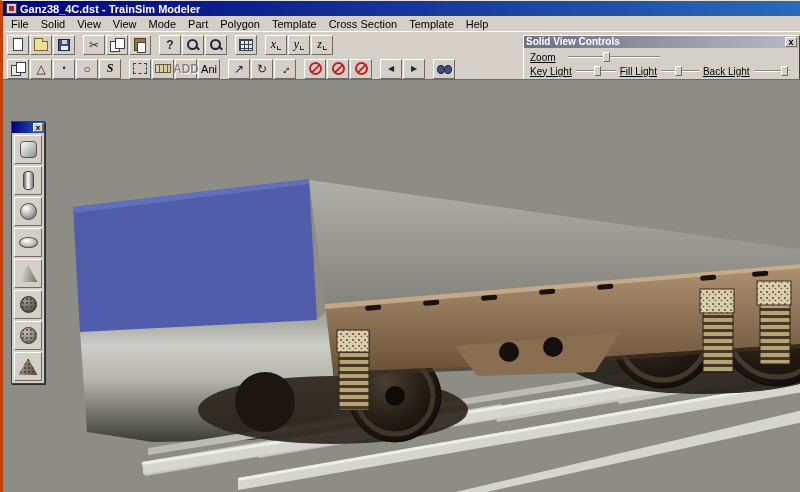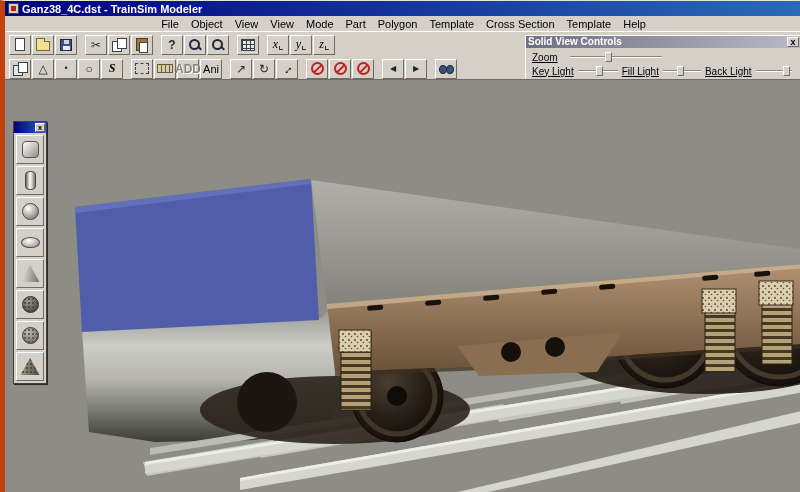--- a/index.html
+++ b/index.html
@@ -1,30 +1,30 @@
 <!DOCTYPE html>
 <html><head>
 <meta charset="utf-8">
 <style>
   * { margin:0; padding:0; box-sizing:border-box; }
   html,body { background:#ffffff; }
   body { font-family:"Liberation Sans", sans-serif; font-size:11px; color:#000; }
 
   .app { position:relative; width:800px; height:492px; background:#d4d0c8; overflow:hidden;
-         border-left:5px solid #c2410c; border-top:1px solid #e8e4dc; }
+         border-left:3px solid #c2410c; border-top:1px solid #e8e4dc; }
 
   
   .titlebar { height:15px; background:linear-gradient(90deg,#000080,#2a6ab8);
               display:flex; align-items:center; padding:0 3px; gap:3px; }
   .titlebar .title { color:#fff; font-weight:bold; font-size:11px; white-space:nowrap; }
   .app-ic { width:11px; height:11px; background:#d4d0c8; border:1px solid #404040; position:relative; flex:0 0 auto; }
   .app-ic::after { content:''; position:absolute; left:2px; top:2px; width:5px; height:5px; background:#b02020; }
 
   
-  .menubar { height:15px; display:flex; align-items:center; padding-left:2px; background:#d4d0c8;justify-content:center; }
+  .menubar { height:15px; display:flex; align-items:center; padding-left:2px; background:#d4d0c8; }
   .menubar span { padding:1px 6px; cursor:default; }
 
   
   .toolbars { position:relative; height:48px; border-top:1px solid #ffffff; background:#d4d0c8; }
   .tbrow { display:flex; align-items:center; gap:1px; padding:2px 0 1px 4px; height:24px; }
   .tbrow.second { height:24px; }
   .tb-btn { width:22px; height:20px; background:#d4d0c8; border:1px solid;
             border-color:#ffffff #6f6b63 #6f6b63 #ffffff;
             display:flex; align-items:center; justify-content:center; position:relative; }
   .tb-sep { width:6px; height:20px; }
@@ -111,21 +111,21 @@
 
 <div class="app">
 
   <div class="titlebar">
     <span class="app-ic"></span>
     <span class="title">Ganz38_4C.dst - TrainSim Modeler</span>
   </div>
 
   <div class="menubar">
     <span>File</span>
-    <span>Object</span>
+    <span>Solid</span>
     <span>View</span>
     <span>View</span>
     <span>Mode</span>
     <span>Part</span>
     <span>Polygon</span>
     <span>Template</span>
     <span>Cross Section</span>
     <span>Template</span>
     <span>Help</span>
   </div>

